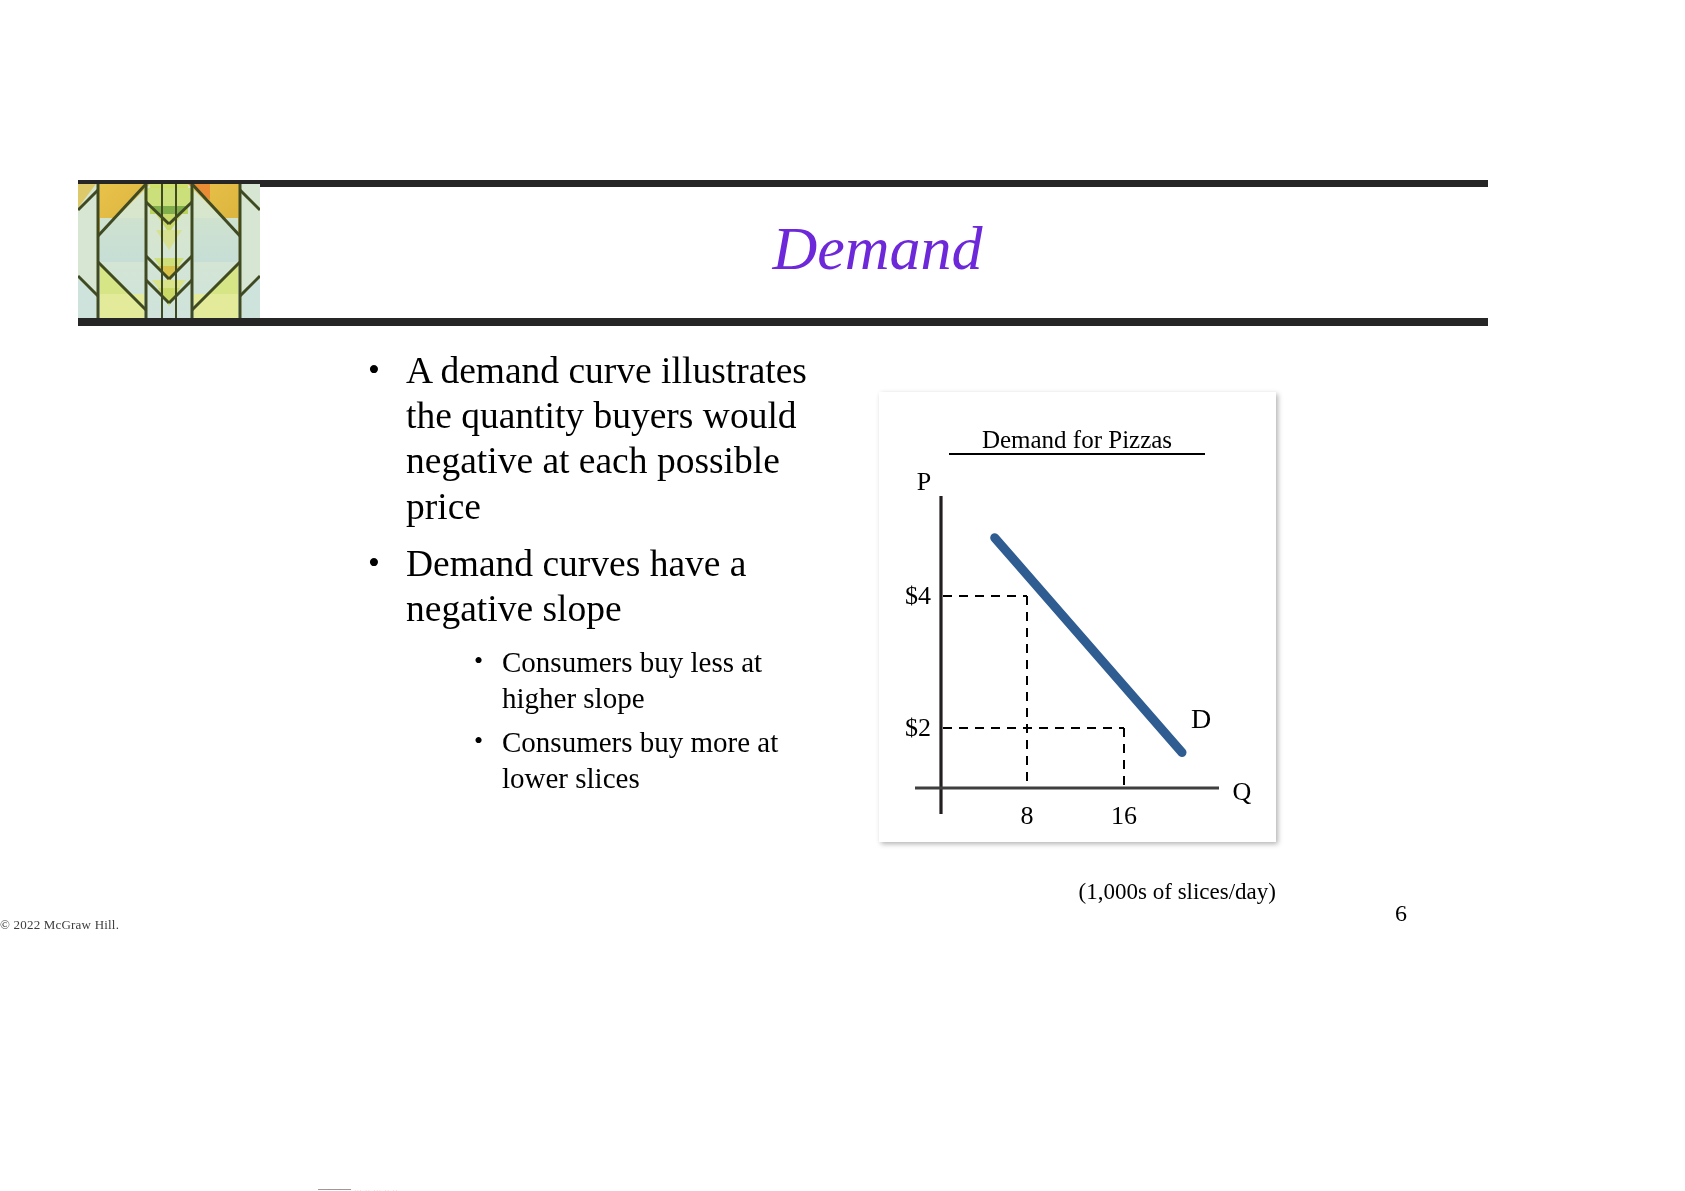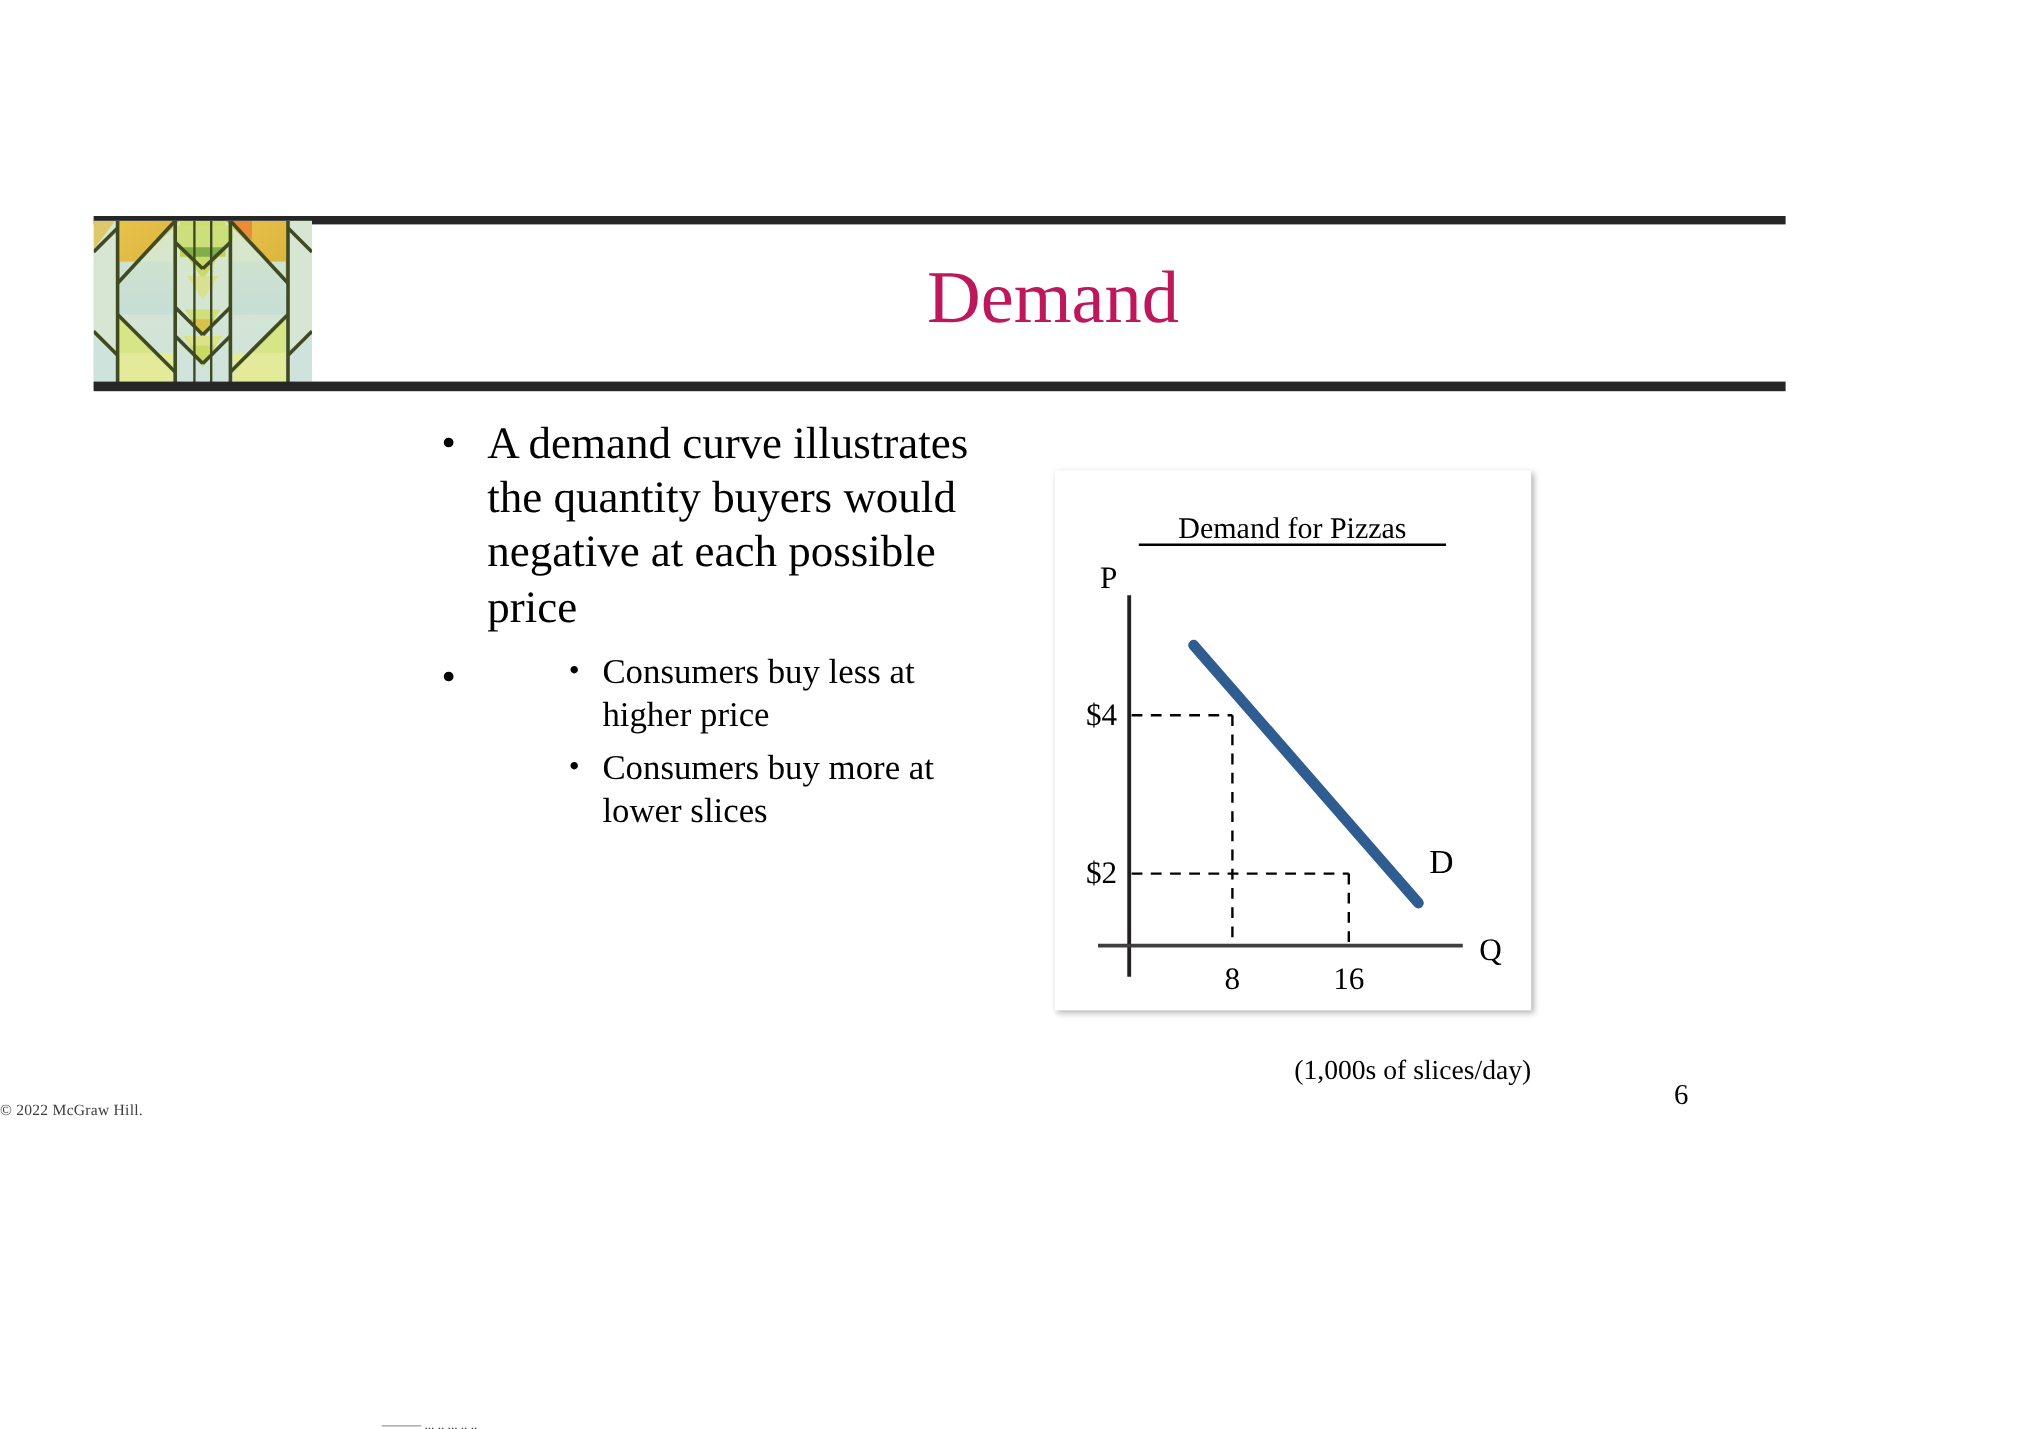--- a/index.html
+++ b/index.html
@@ -223,38 +223,39 @@
       <line x1="68" y1="72" x2="91" y2="95"></line>
       <line x1="114" y1="72" x2="91" y2="95"></line>
       <line x1="68" y1="96" x2="91" y2="119"></line>
       <line x1="114" y1="96" x2="91" y2="119"></line>
       <line x1="84" y1="0" x2="84" y2="137" stroke-width="2"></line>
       <line x1="98" y1="0" x2="98" y2="137" stroke-width="2"></line>
     </g>
   </svg>
 </div>
 
-<div id="page-title" style="color: #be185d;">Demand</div>
+<div id="page-title" style="color: #6d28d9; font-style: italic;">Demand</div>
 
 <div id="header-rule-bottom"></div>
 
 <div id="bullets">
 
   <div class="bullet-l1">
     <span class="dot">•</span>
     <span>A demand curve illustrates the quantity buyers would negative at each possible price</span>
   </div>
 
   <div class="bullet-l1">
     <span class="dot">•</span>
+    <span>Demand curves have a negative slope</span>
 
     <div class="sub-list">
       <div class="bullet-l2">
         <span class="dot">•</span>
-        <span>Consumers buy less at higher price</span>
+        <span>Consumers buy less at higher slope</span>
       </div>
       <div class="bullet-l2">
         <span class="dot">•</span>
         <span>Consumers buy more at lower slices</span>
       </div>
     </div>
   </div>
 
 </div>
 

